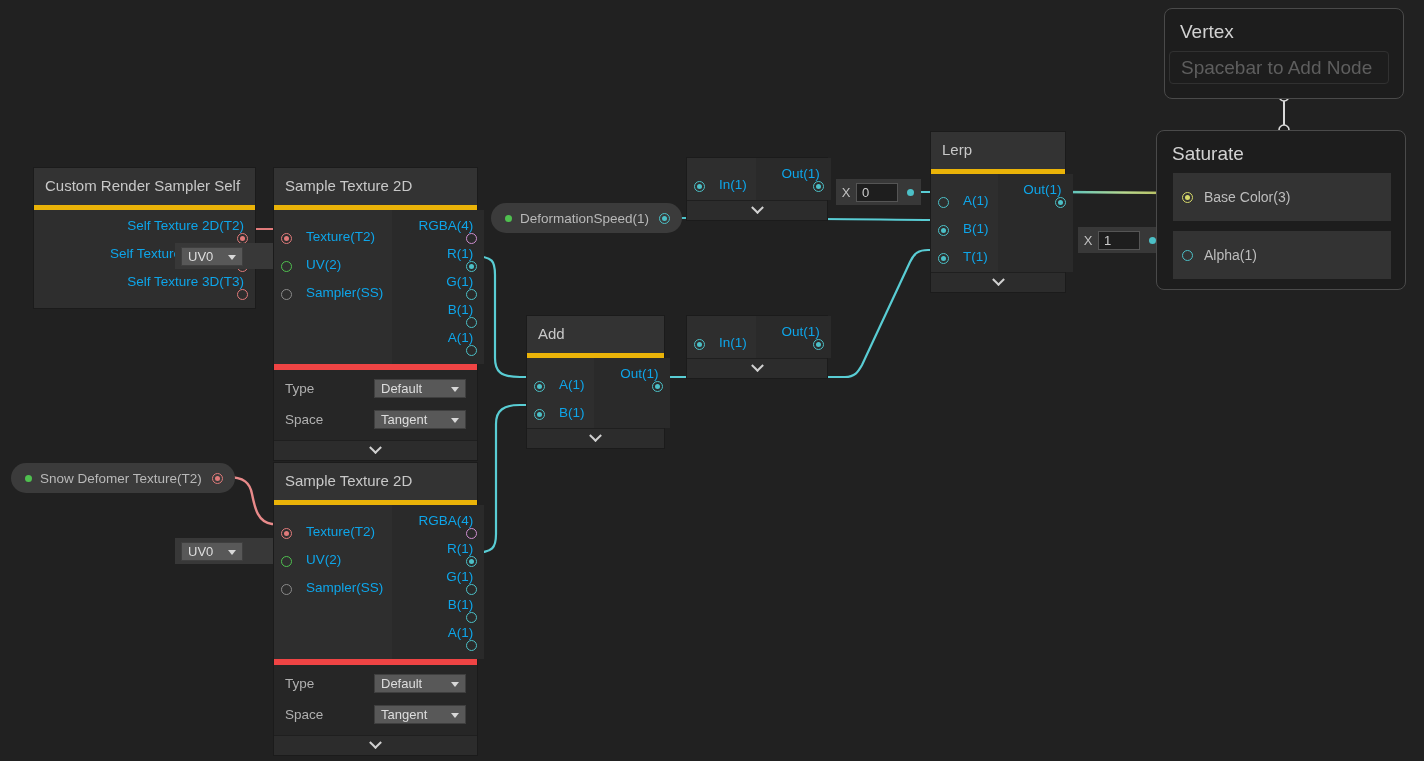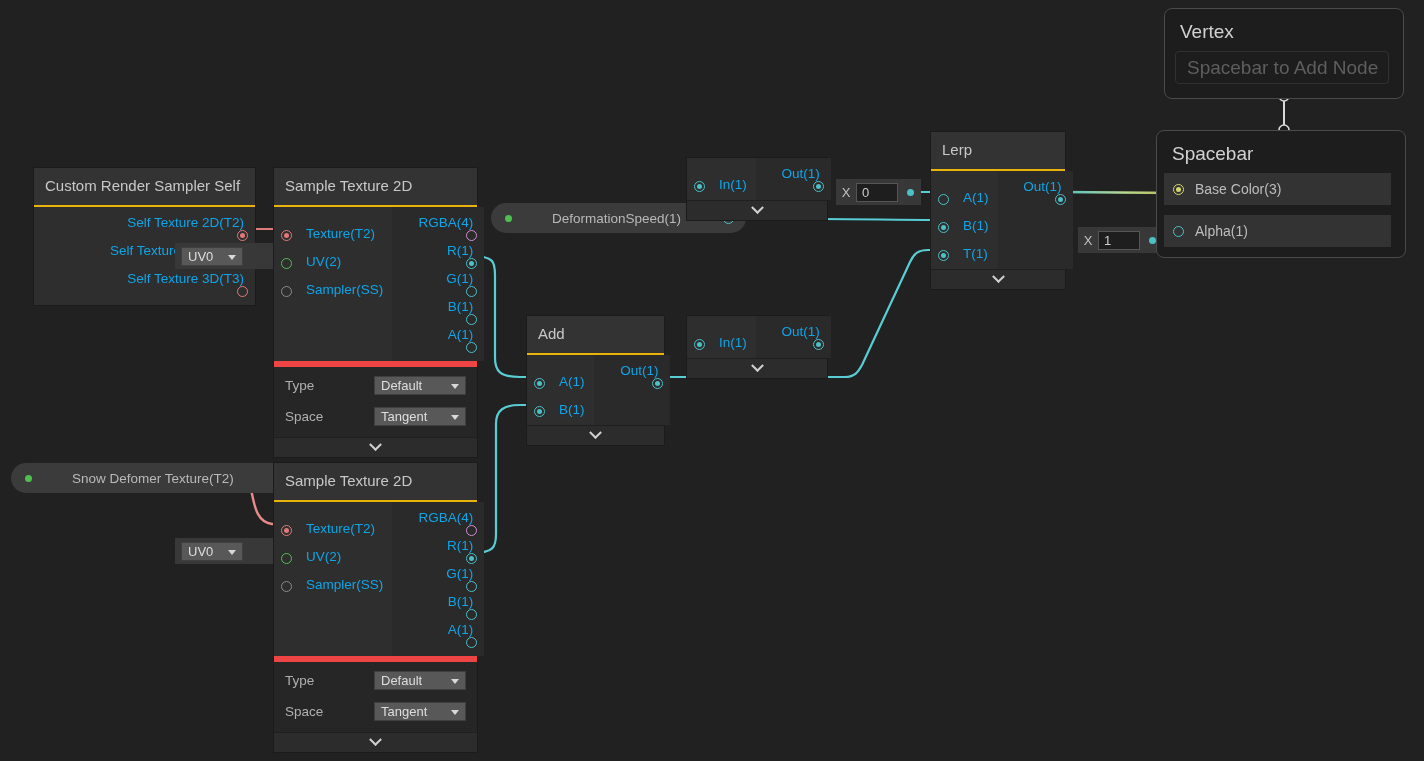--- a/index.html
+++ b/index.html
@@ -20,21 +20,21 @@
     background: #262626;
     border: 1px solid #1b1b1b;
     color: #b4b4b4;
   }
   .node-title {
     background: #333333;
     font-size: 15px;
     color: #c8c8c8;
     padding: 9px 11px 10px 11px;
     line-height: 18px;
-    border-bottom: 2px solid #eab308;
+    border-bottom: 5px solid #eab308;
   }
   .ports { display: flex; }
   .ports-in  { flex: 1 1 auto; background: #2e2e2e; padding: 6px 0 8px 0; }
   .ports-out { flex: 0 0 auto; background: #2a2a2a; padding: 6px 0 8px 0; }
   .port {
     display: flex; align-items: flex-end;
     height: 28px;
     font-size: 13.5px;
     color: #0ea5e9;
     white-space: nowrap;
@@ -111,49 +111,48 @@
     background: #1d1d1d;
     border: 1px solid #4a4a4a;
     border-radius: 8px;
   }
   .master-title {
     font-size: 19px; color: #d2d2d2;
     padding: 12px 15px 8px 15px;
   }
   .master-slot-row {
     display: flex; align-items: center;
-    height: 32px;
-    margin: 0 14px 10px 7px;
+    height: 48px;
+    margin: 0 14px 10px 16px;
     background: #333333;
     font-size: 14px; color: #bdbdbd;
   }
   .master-slot-row .slot { margin-left: 9px; margin-right: 11px; }
   .master-hint {
-    margin: 0 14px 14px 10px;
+    margin: 0 14px 14px 4px;
     height: 33px;
     border: 1px solid #313131;
     border-radius: 4px;
     color: #5e5e5e;
     font-size: 19px;
     display: flex; align-items: center;
     padding-left: 11px;
     text-align: right;
   }
 
   
   .pill {
     position: absolute;
     height: 30px;
     background: #3b3b3b;
     border-radius: 15px;
     display: flex; align-items: center;
     color: #b9b9b9;
     font-size: 13.5px;
     padding: 0 6px;
-    gap: 32px;
   }
   .pill .dot {
     width: 7px; height: 7px; border-radius: 50%;
     background: #4fc04f; margin: 0 8px 0 8px; flex: 0 0 auto;
   }
   .pill .ptxt { white-space: nowrap; }
   .pill .slot { margin-left: 10px; margin-right: 6px; }
 
   
   .floatbox {
@@ -516,21 +515,21 @@
     <span class="fval">1</span>
     <span class="outdot"></span>
   </div>
 
   <div class="master" style="left:1164px; top:8px; width:240px;">
     <div class="master-title">Vertex</div>
     <div class="master-hint">Spacebar to Add Node</div>
   </div>
 
   <div class="master" style="left:1156px; top:130px; width:250px;">
-    <div class="master-title">Spacebar</div>
+    <div class="master-title">Saturate</div>
     <div class="master-slot-row">
       <span class="slot c-yellow filled"></span>
       <span>Base Color(3)</span>
     </div>
     <div class="master-slot-row">
       <span class="slot c-cyan"></span>
       <span>Alpha(1)</span>
     </div>
   </div>
 

